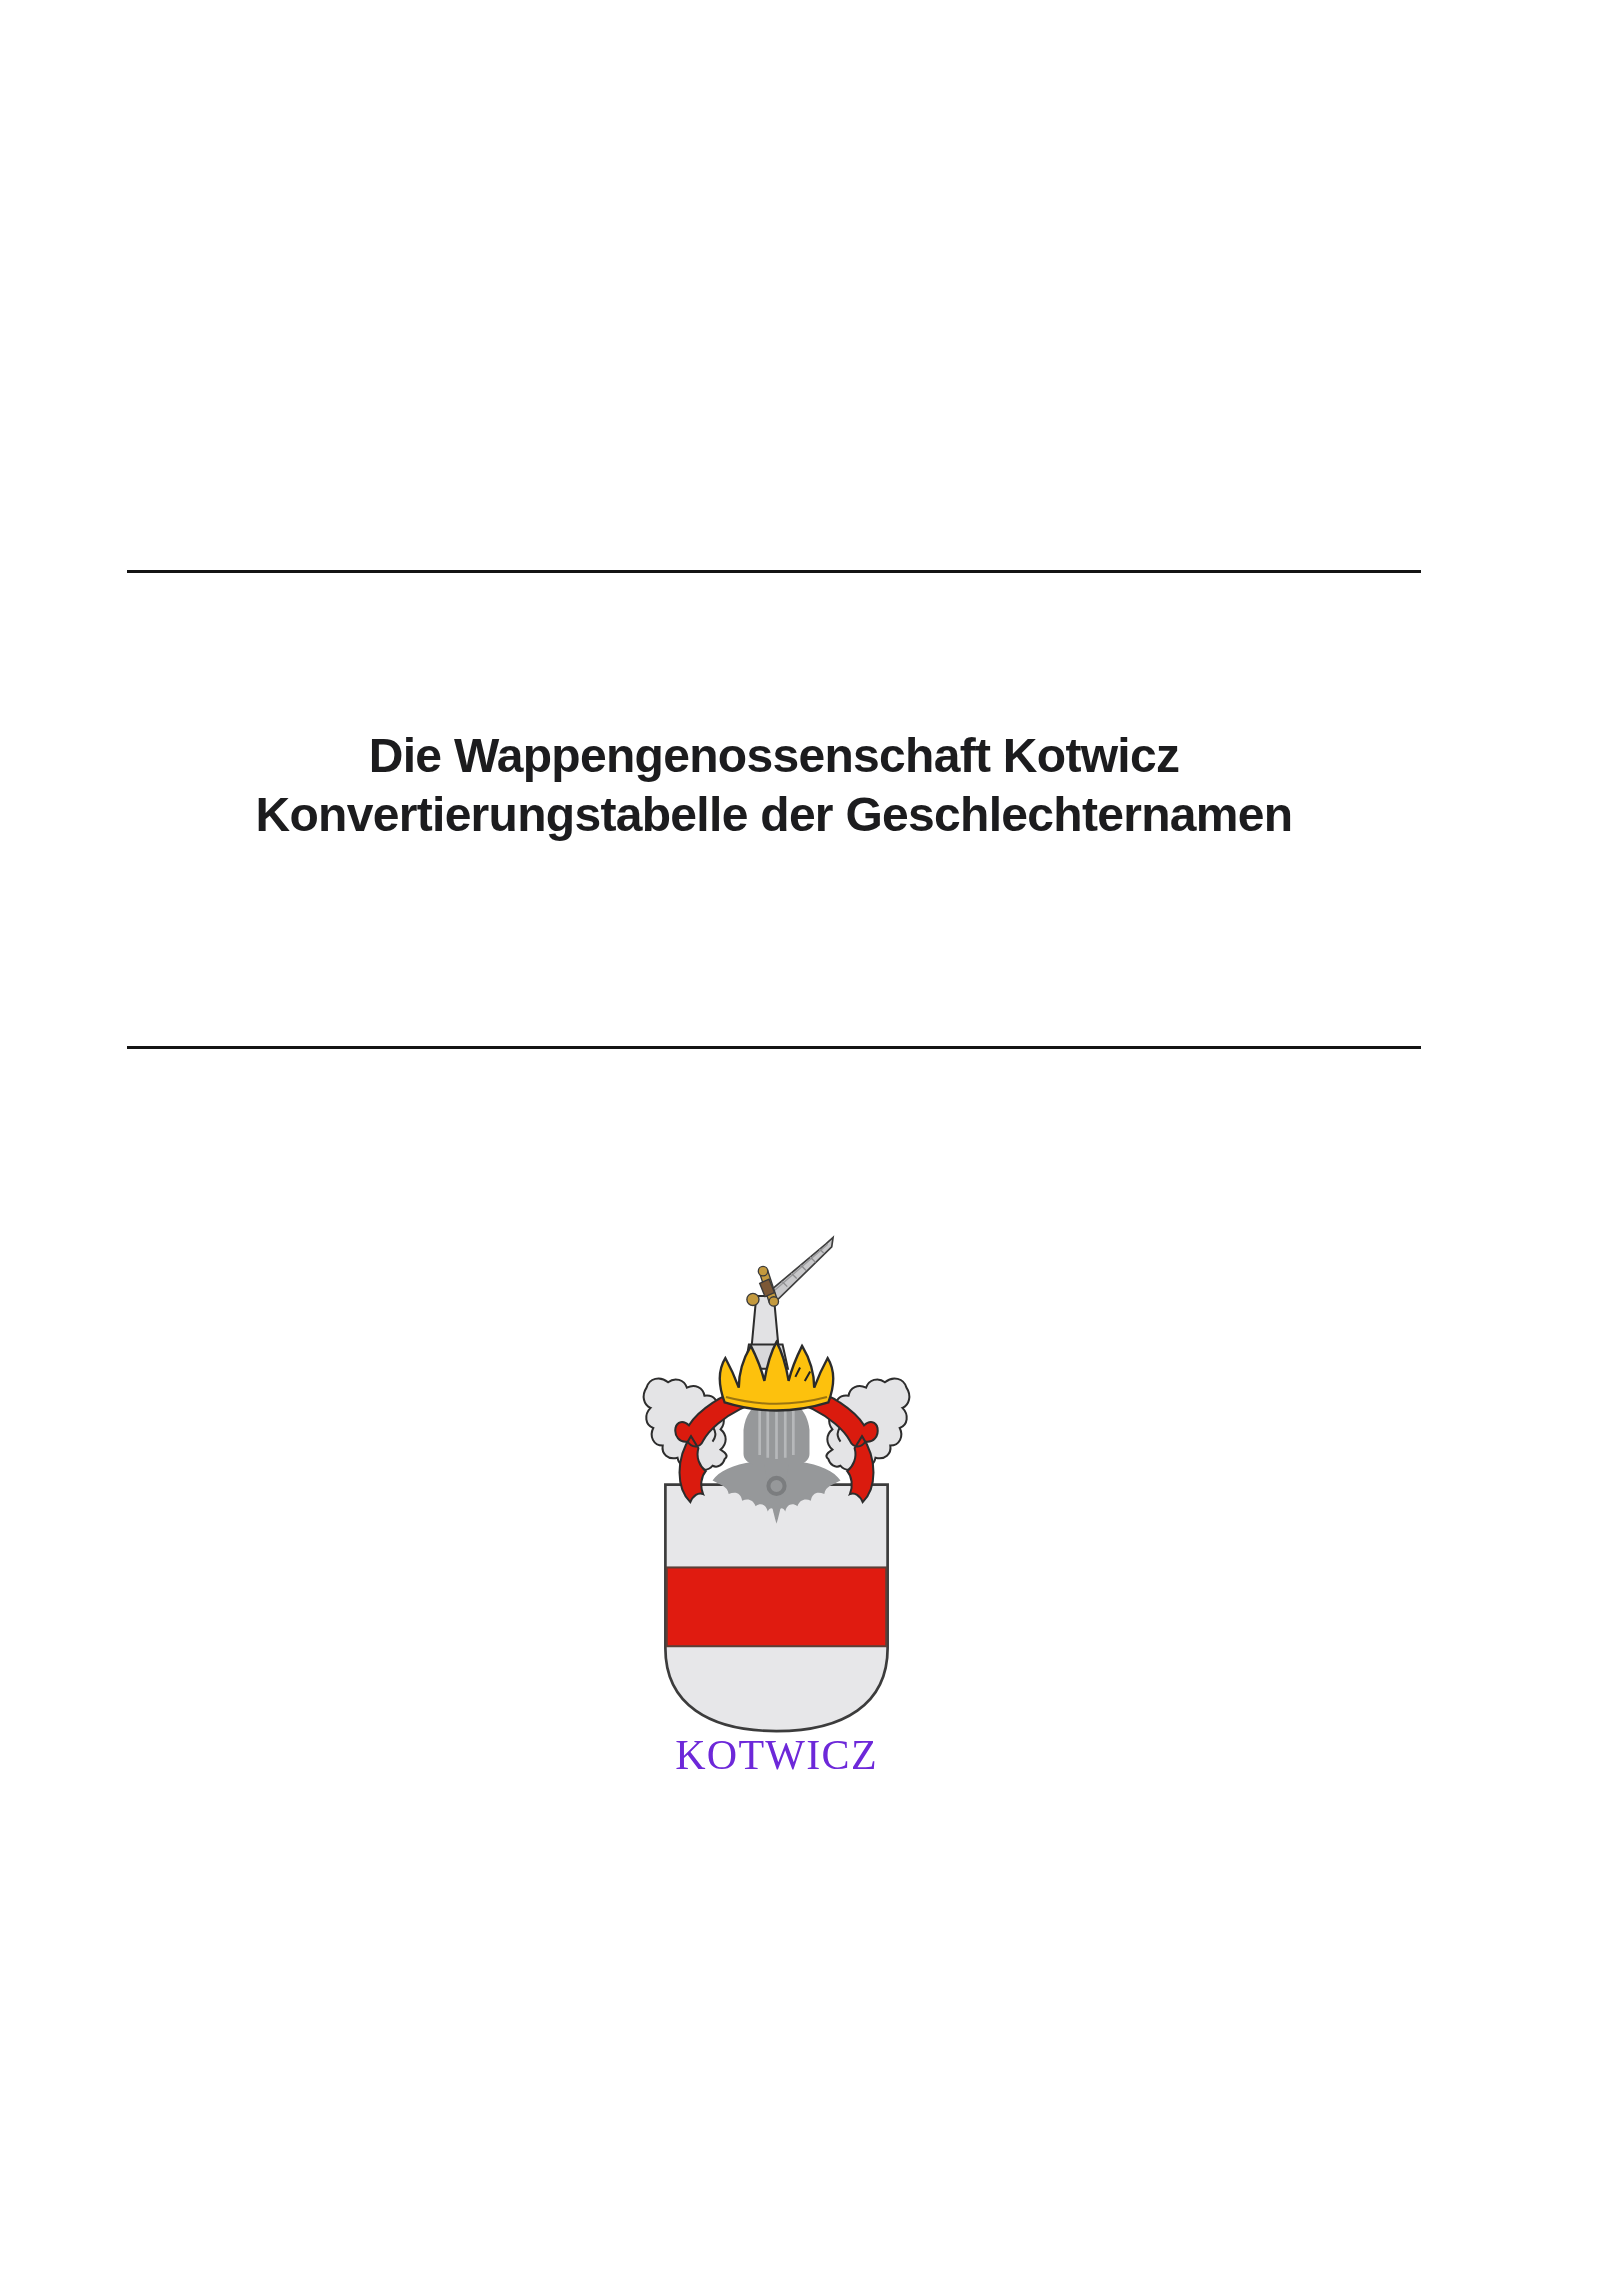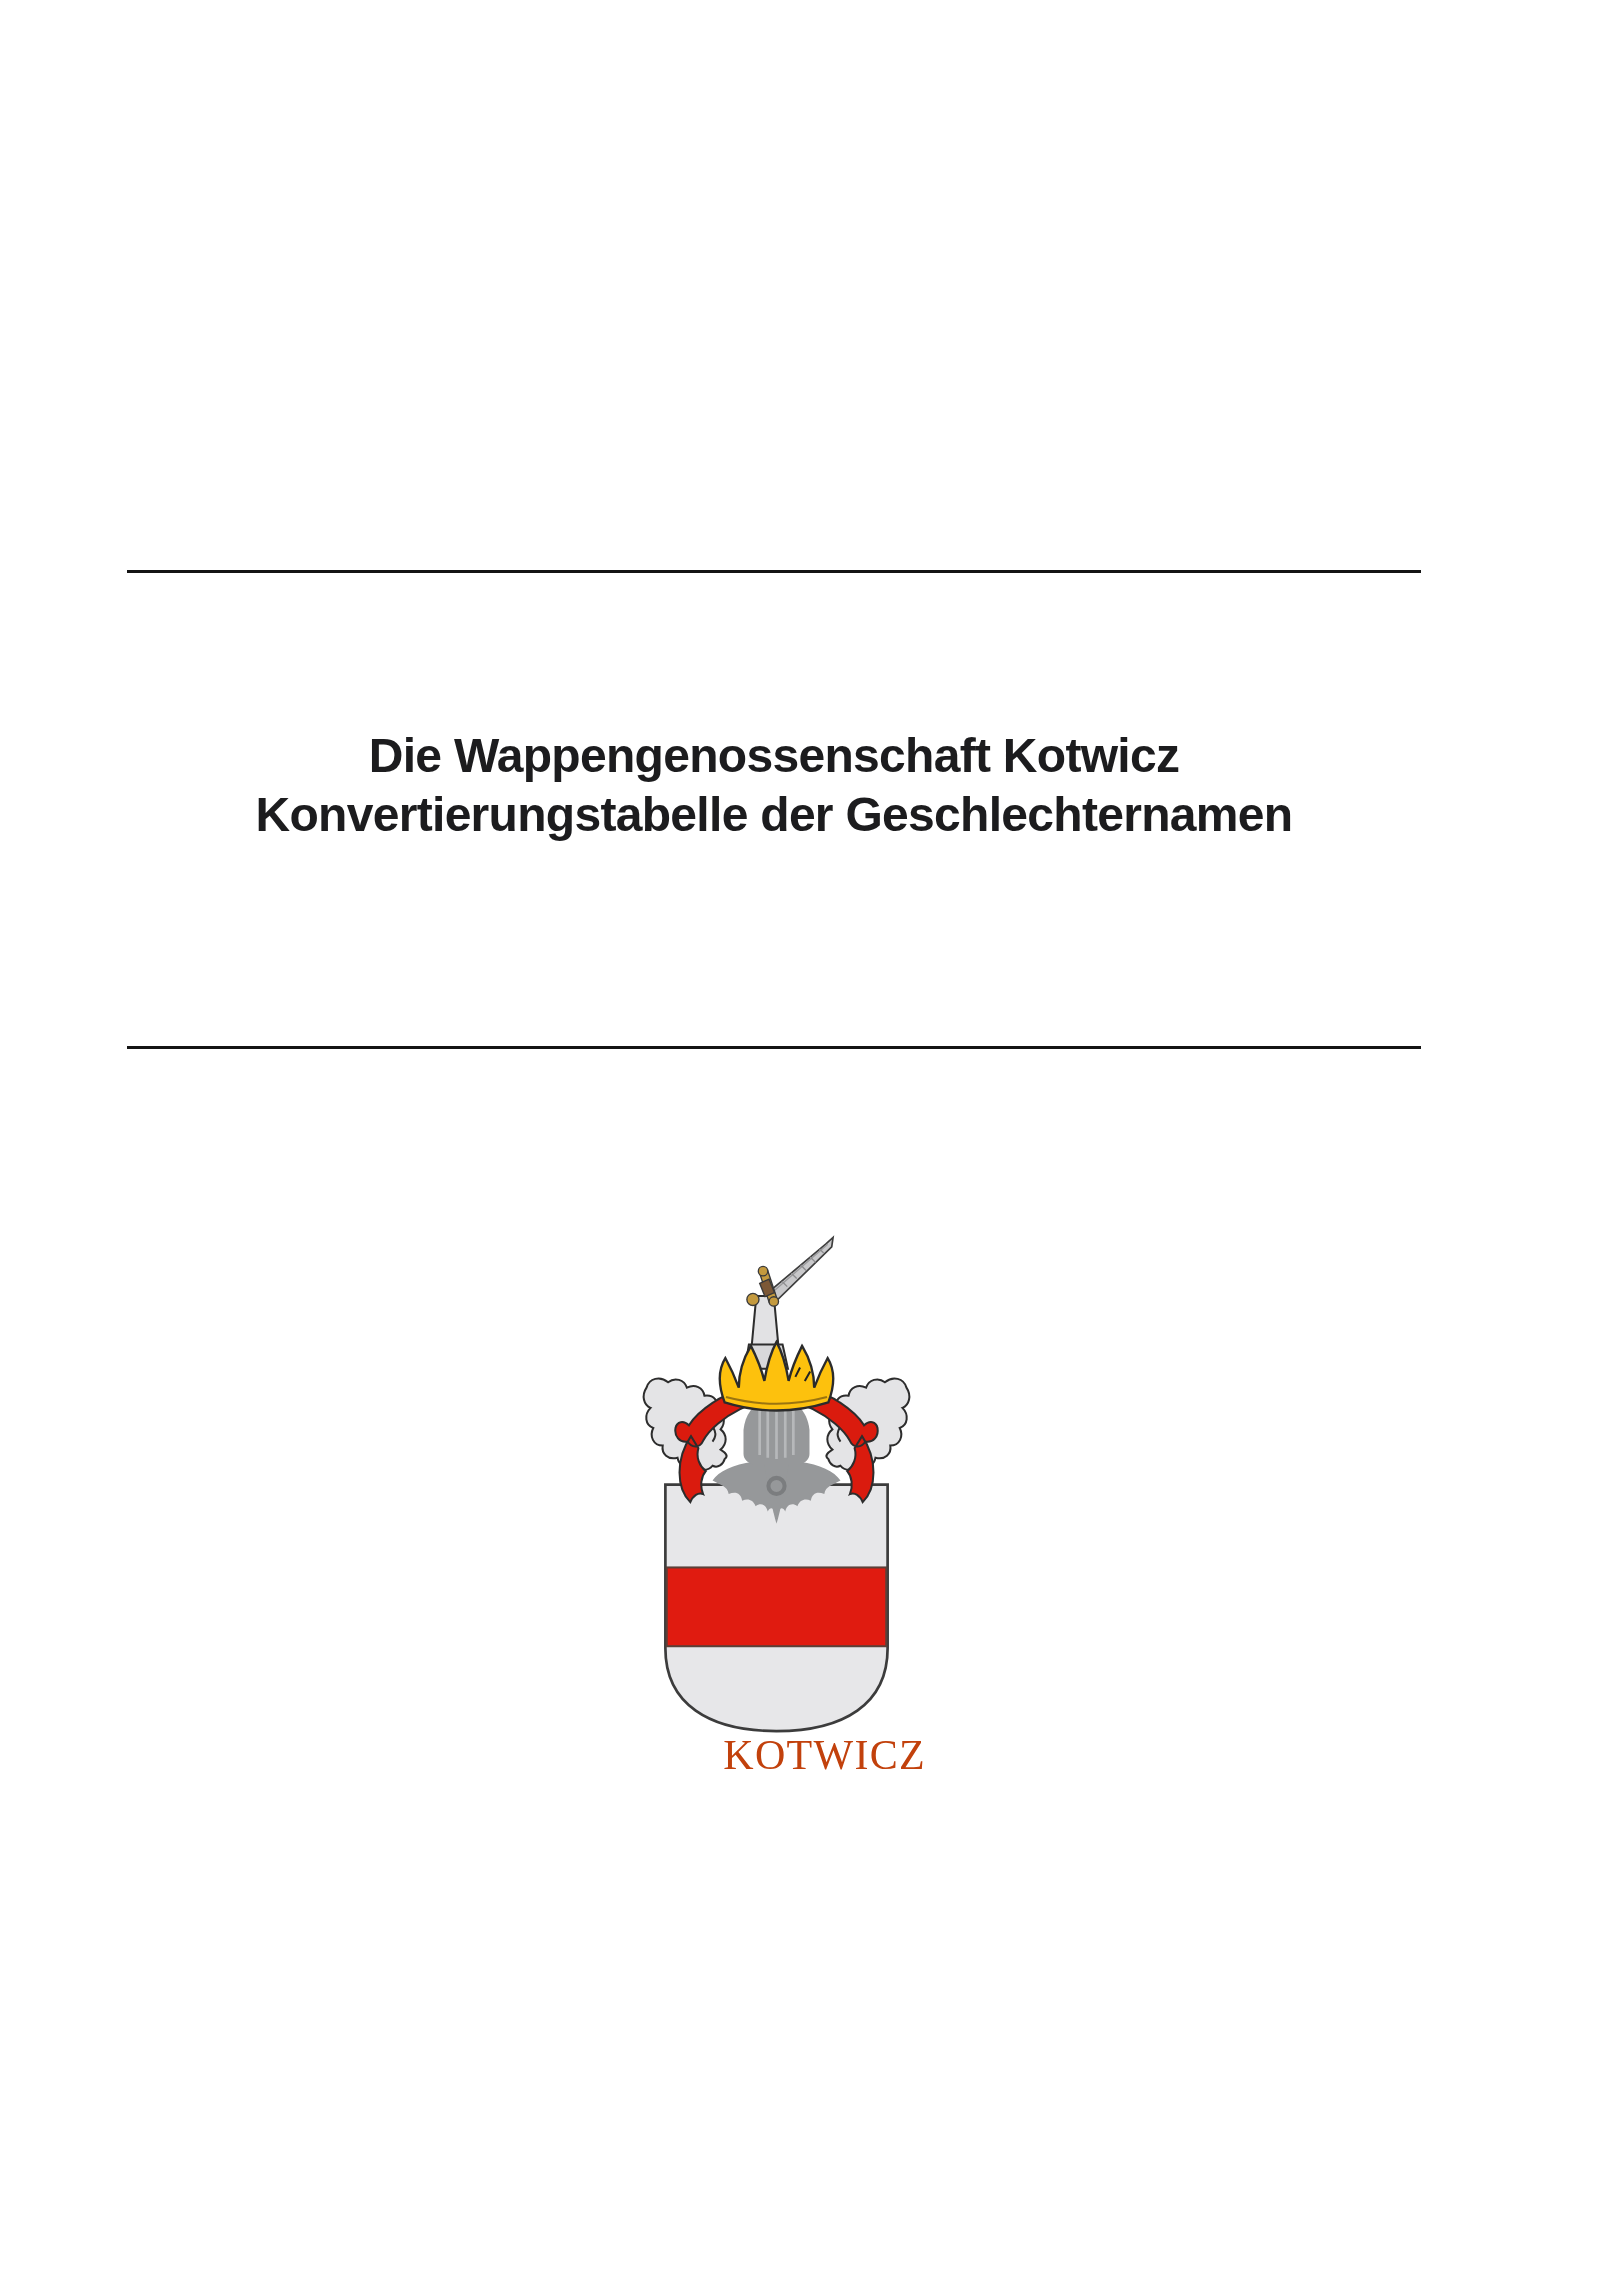--- a/index.html
+++ b/index.html
@@ -49,26 +49,26 @@
     top: 1234px;
     width: 299px;
     height: 512px;
   }
   .arms svg { display: block; width: 100%; height: 100%; }
   .caption {
     position: absolute;
     left: 627px;
     top: 1730px;
     width: 299px;
-    text-align: right;
+    text-align: center;
     font-family: "Liberation Serif", serif;
     font-size: 42px;
     line-height: 50px;
     letter-spacing: 1.3px;
-    color: #c2410c;
+    color: #6d28d9;
   }
 </style>
 </head>
 <body>
 
 <div class="page">
 
 
   <div class="rule rule-top"></div>
 

